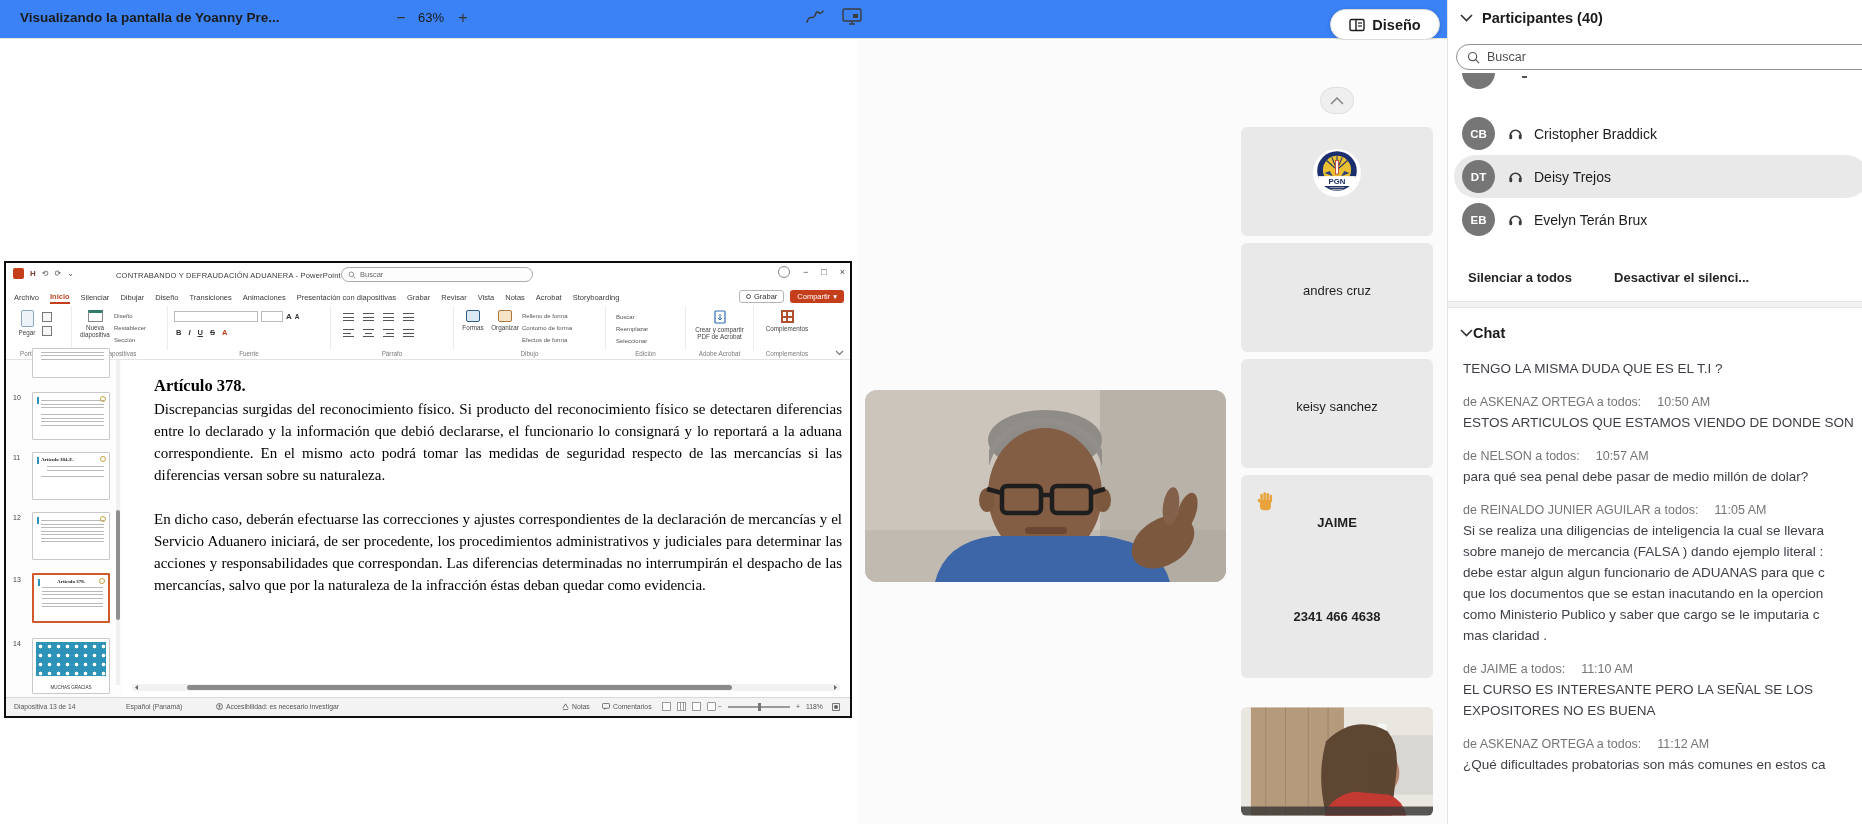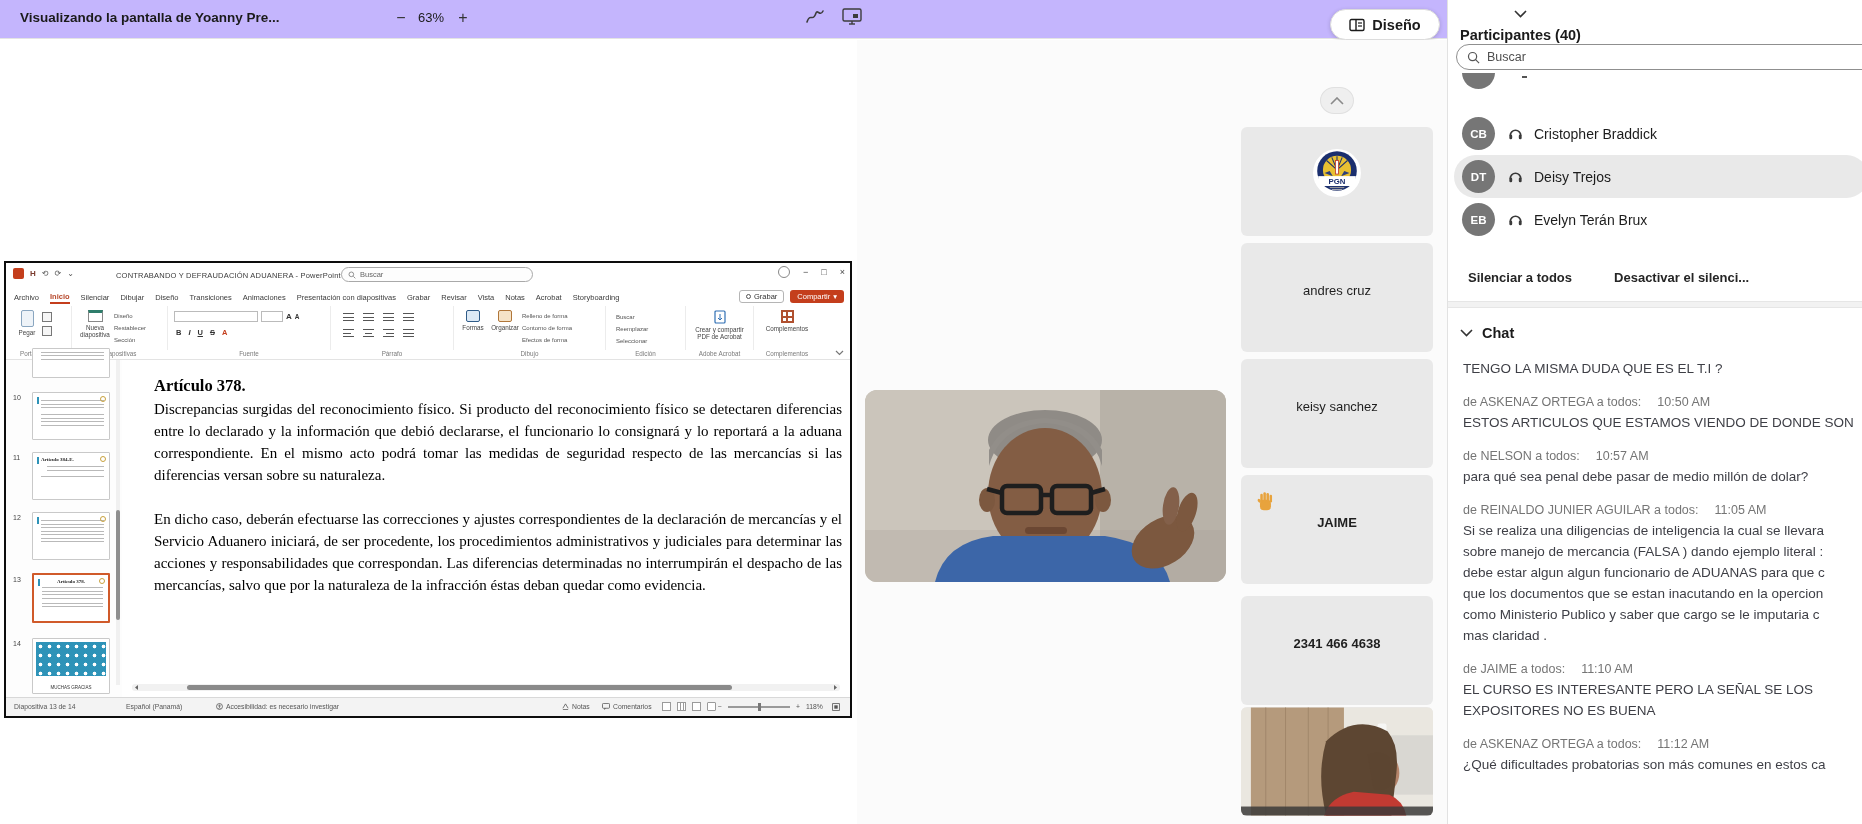--- a/index.html
+++ b/index.html
@@ -2,21 +2,21 @@
 <html><head>
 <meta charset="utf-8">
 <style>
   * { box-sizing: border-box; margin: 0; padding: 0; }
   html,body { width:1862px; height:824px; overflow:hidden; background:#fff;
     font-family:"Liberation Sans", sans-serif; }
   .canvas { position:relative; width:1862px; height:824px; background:#fff; }
 
   
   .topbar { position:absolute; left:0; top:0; width:1447px; height:39px;
-    background:#c4b5fd; border-bottom:1px solid #e4e4e4; }
+    background:#3b82f6; border-bottom:1px solid #e4e4e4; }
   .tb-title { position:absolute; left:20px; top:10px; font-size:13.5px; font-weight:700; color:#1b1b1b; }
   .tb-zoomout { position:absolute; left:390px; top:7px; width:22px; height:22px; font-size:16px; color:#333;
     text-align:center; line-height:22px; cursor:pointer; }
   .tb-zoomlevel { position:absolute; left:418px; top:10px; font-size:13px; color:#1b1b1b; }
   .tb-zoomin { position:absolute; left:452px; top:7px; width:22px; height:22px; font-size:16px; color:#333;
     text-align:center; line-height:22px; cursor:pointer; }
   .tb-icon { position:absolute; top:4px; width:24px; height:24px; }
   .design-btn { position:absolute; left:1330px; top:9px; width:110px; height:31px; background:#fff;
     border:1px solid #dcdcdc; border-radius:16px; box-shadow:0 1px 4px rgba(0,0,0,.16);
     display:flex; align-items:center; justify-content:center; gap:7px; cursor:pointer; }
@@ -116,41 +116,41 @@
     border:1px solid #e0e0e0; border-radius:50%/60%; display:flex; align-items:center; justify-content:center; cursor:pointer; }
   .vthumb { position:absolute; left:1241px; width:192px; height:109px; background:#e9e9e9; border-radius:6px;
     display:flex; align-items:center; justify-content:center; overflow:hidden; }
   .vthumb .vname { font-size:13px; color:#1f1f1f; font-weight:500; margin-top:-14px; }
   .vthumb .vname.bold { font-weight:700; }
   .hand-wrap { position:absolute; left:14px; top:16px; width:22px; height:22px; }
 
   
   .right-panel { position:absolute; left:1447px; top:0; width:415px; height:824px; background:#fff;
     border-left:1px solid #e2e2e2; overflow:hidden; }
-  .rp-header { position:absolute; left:12px; top:10px; display:flex; align-items:center; gap:9px; cursor:pointer;flex-direction:column; }
+  .rp-header { position:absolute; left:12px; top:10px; display:flex; align-items:center; gap:9px; cursor:pointer; }
   .rp-header span { font-size:14.5px; font-weight:700; color:#1a1a1a; }
   .rp-search { position:absolute; left:8px; top:44px; width:440px; height:26px; border:1px solid #8f8f8f;
     border-radius:13px; background:#fff; display:flex; align-items:center; gap:7px; padding-left:10px; }
   .rp-search input { border:none; outline:none; font-size:12.5px; color:#333; width:330px; background:transparent; }
   .rp-search input::placeholder { color:#4f4f4f; }
   .partial-row { position:absolute; left:12px; top:73px; width:300px; height:17px; overflow:hidden; }
   .partial-row .avatar { position:absolute; left:2px; top:-17px; }
   .partial-dash { position:absolute; left:62px; top:3px; width:5px; height:2px; background:#555; }
   .p-row { position:absolute; left:0; width:420px; height:43px; display:flex; align-items:center;
     padding-left:14px; cursor:pointer; }
   .p-row.hl { background:#e9e9e9; border-radius:22px; margin-left:6px; padding-left:8px; width:414px; }
   .avatar { width:33px; height:33px; border-radius:50%; background:#767676; color:#fff; font-size:11.5px;
     font-weight:700; display:flex; align-items:center; justify-content:center; flex:0 0 auto; }
   .p-headset { margin:0 10px 0 12px; flex:0 0 auto; }
   .p-name { font-size:14px; color:#1c1c1c; white-space:nowrap; }
   .rp-btns { position:absolute; left:20px; top:270px; display:flex; gap:42px; }
   .rp-btns div { font-size:13px; font-weight:700; color:#252525; cursor:pointer; white-space:nowrap; }
   .rp-divider { position:absolute; left:0; top:301px; width:100%; height:7px; background:#f2f2f2;
     border-top:1px solid #e6e6e6; border-bottom:1px solid #e6e6e6; }
-  .chat-header { position:absolute; left:12px; top:325px; display:flex; align-items:center; gap:9px; cursor:pointer; }
+  .chat-header { position:absolute; left:12px; top:325px; display:flex; align-items:center; cursor:pointer; }
   .chat-header span { font-size:14.5px; font-weight:700; color:#1a1a1a; }
   .chat-list { position:absolute; left:15px; top:358px; width:430px; }
   .chat-msg { margin-bottom:14px; }
   .chat-meta { font-size:12.5px; color:#757575; line-height:19px; white-space:nowrap; overflow:hidden; }
   .chat-meta .time { margin-left:16px; }
   .chat-line { font-size:13.5px; color:#3e3f46; line-height:21px; white-space:nowrap; overflow:hidden; }
 
   svg { display:block; }
 </style>
 </head>
@@ -590,21 +590,21 @@
           <rect x="7.6" y="1.2" width="2.3" height="9" rx="1.15"></rect>
           <rect x="10.4" y="1.8" width="2.3" height="8.5" rx="1.15"></rect>
           <rect x="13.2" y="3.4" width="2.3" height="7" rx="1.15"></rect>
           <path d="M4.8 11 Q1.6 9.2 2.6 7.4 Q3.8 6.2 5.4 8.6 Z"></path>
         </g>
       </svg>
     </div>
     <div class="vname bold">JAIME</div>
   </div>
 
-  <div class="vthumb" style="top:596px;">
+  <div class="vthumb" style="top:569px;">
     <div class="vname" style="font-weight:600;">2341 466 4638</div>
   </div>
 
   <div class="vthumb" style="top:707px;">
     <svg width="192" height="109" viewBox="0 0 194 109">
       <rect width="194" height="109" fill="#eae7e0"></rect>
       <rect x="10" width="94" height="109" fill="#b59a7c"></rect>
       <g stroke="#a1876a" stroke-width="1">
           <line x1="25" y1="0" x2="25" y2="109"></line>
           <line x1="45" y1="0" x2="45" y2="109"></line>

